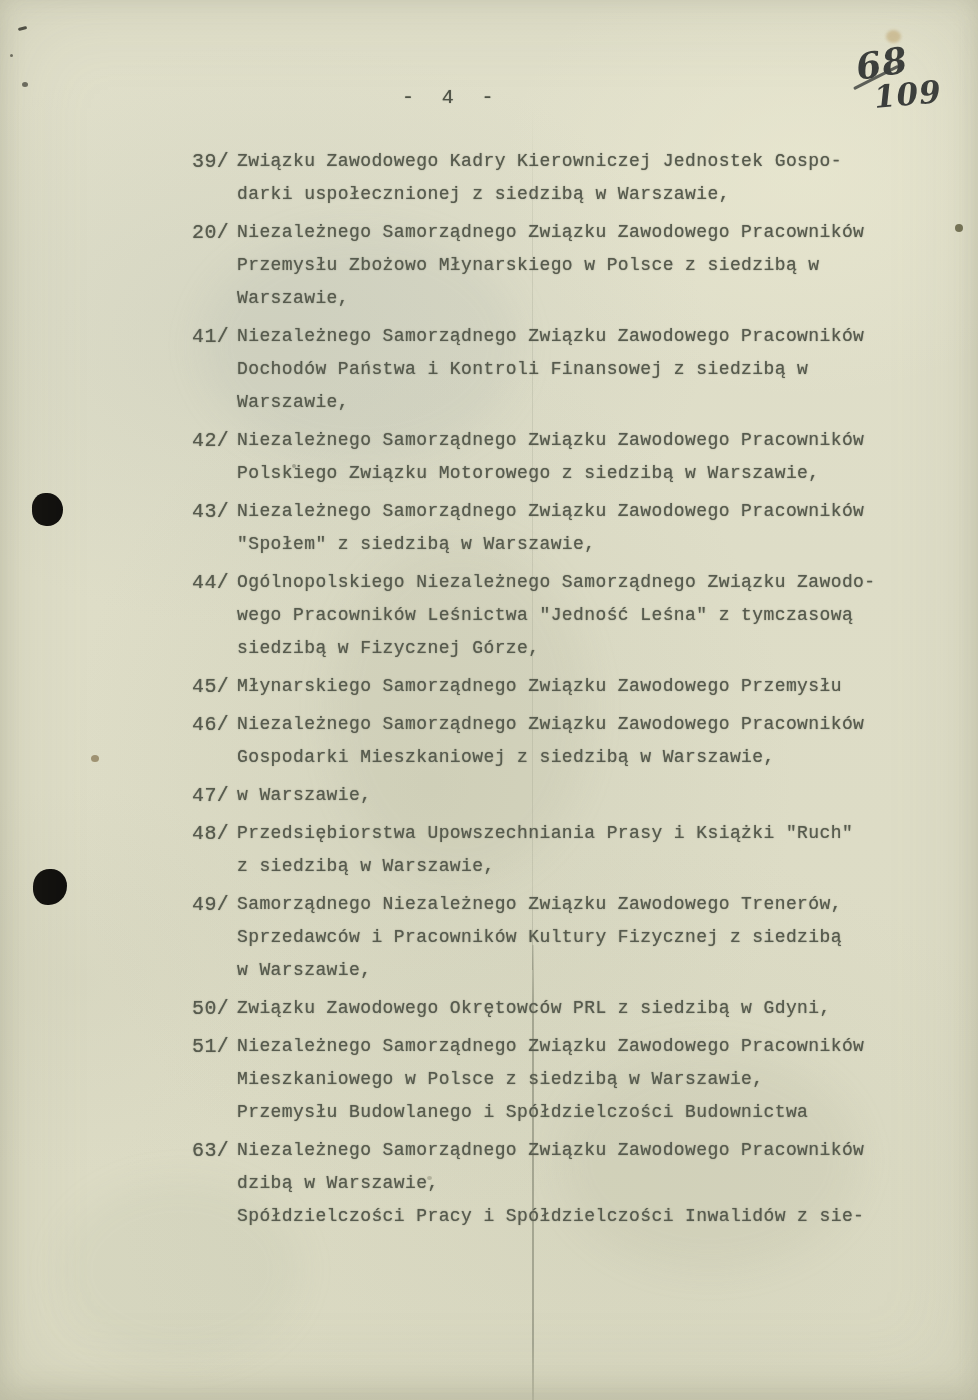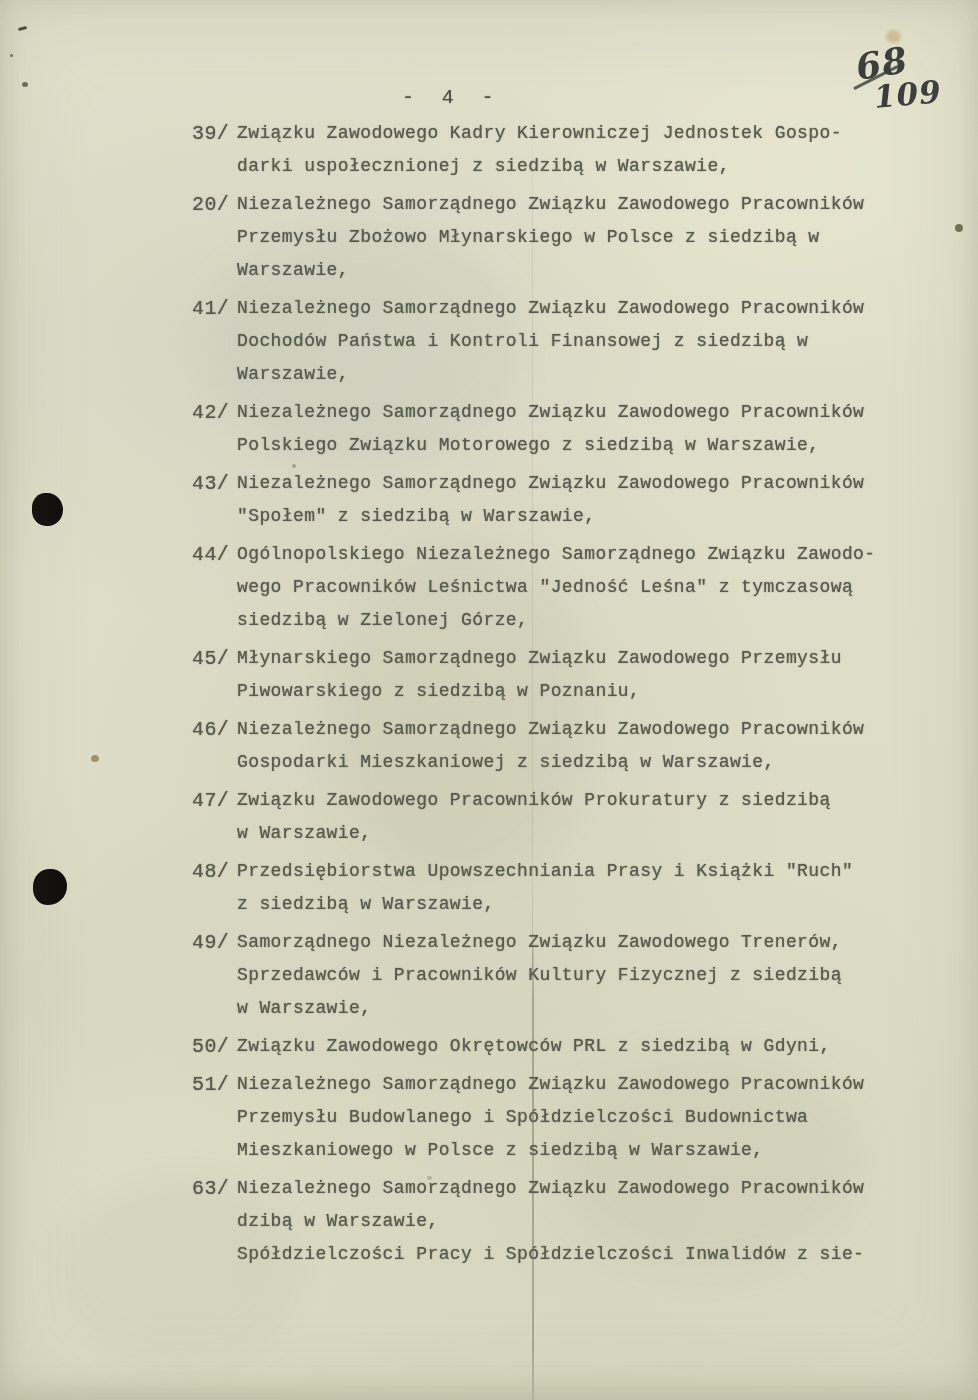--- a/index.html
+++ b/index.html
@@ -44,21 +44,21 @@
     color:#3b3e3c;
   }
   .hw-old{left:856px;top:42px;font-size:36px;transform:rotate(-9deg);letter-spacing:1px;}
   .hw-new{left:874px;top:76px;font-size:31px;transform:rotate(-5deg);letter-spacing:1px;}
   .hw-strike{
     position:absolute;left:851px;top:76px;width:50px;height:3px;
     background:#3b3e3c;border-radius:2px;opacity:0.8;
     transform:rotate(-27deg);
   }
 
-  .list{position:absolute;left:192px;top:117px;width:770px;}
+  .list{position:absolute;left:192px;top:145px;width:770px;}
   .list-item{display:flex;margin-bottom:5px;}
   .num{
     flex:0 0 45px;width:45px;
     font-size:20px;line-height:33px;letter-spacing:0.4px;
     color:#575b4e;text-shadow:0 0 1.2px rgba(87,91,78,0.85);
     white-space:pre;
   }
   .lines{flex:1;}
   .line{
     font-size:18px;line-height:33px;letter-spacing:0.4px;
@@ -151,41 +151,39 @@
         <div class="lines">
           <div class="line">Niezależnego Samorządnego Związku Zawodowego Pracowników</div>
           <div class="line">"Społem" z siedzibą w Warszawie,</div>
         </div>
       </div>
       <div class="list-item">
         <div class="num">44/</div>
         <div class="lines">
           <div class="line">Ogólnopolskiego Niezależnego Samorządnego Związku Zawodo-</div>
           <div class="line">wego Pracowników Leśnictwa "Jedność Leśna" z tymczasową</div>
-          <div class="line">siedzibą w Zielonej Górze,</div>
+          <div class="line">siedzibą w Fizycznej Górze,</div>
         </div>
       </div>
       <div class="list-item">
         <div class="num">45/</div>
         <div class="lines">
           <div class="line">Młynarskiego Samorządnego Związku Zawodowego Przemysłu</div>
-          <div class="line">Piwowarskiego z siedzibą w Poznaniu,</div>
         </div>
       </div>
       <div class="list-item">
         <div class="num">46/</div>
         <div class="lines">
           <div class="line">Niezależnego Samorządnego Związku Zawodowego Pracowników</div>
           <div class="line">Gospodarki Mieszkaniowej z siedzibą w Warszawie,</div>
         </div>
       </div>
       <div class="list-item">
         <div class="num">47/</div>
         <div class="lines">
-          <div class="line">Związku Zawodowego Pracowników Prokuratury z siedzibą</div>
           <div class="line">w Warszawie,</div>
         </div>
       </div>
       <div class="list-item">
         <div class="num">48/</div>
         <div class="lines">
           <div class="line">Przedsiębiorstwa Upowszechniania Prasy i Książki "Ruch"</div>
           <div class="line">z siedzibą w Warszawie,</div>
         </div>
       </div>
@@ -200,22 +198,22 @@
       <div class="list-item">
         <div class="num">50/</div>
         <div class="lines">
           <div class="line">Związku Zawodowego Okrętowców PRL z siedzibą w Gdyni,</div>
         </div>
       </div>
       <div class="list-item">
         <div class="num">51/</div>
         <div class="lines">
           <div class="line">Niezależnego Samorządnego Związku Zawodowego Pracowników</div>
+          <div class="line">Mieszkaniowego w Polsce z siedzibą w Warszawie,</div>
           <div class="line">Przemysłu Budowlanego i Spółdzielczości Budownictwa</div>
-          <div class="line">Mieszkaniowego w Polsce z siedzibą w Warszawie,</div>
         </div>
       </div>
       <div class="list-item">
         <div class="num">63/</div>
         <div class="lines">
           <div class="line">Niezależnego Samorządnego Związku Zawodowego Pracowników</div>
           <div class="line">dzibą w Warszawie,</div>
           <div class="line">Spółdzielczości Pracy i Spółdzielczości Inwalidów z sie-</div>
         </div>
       </div>

